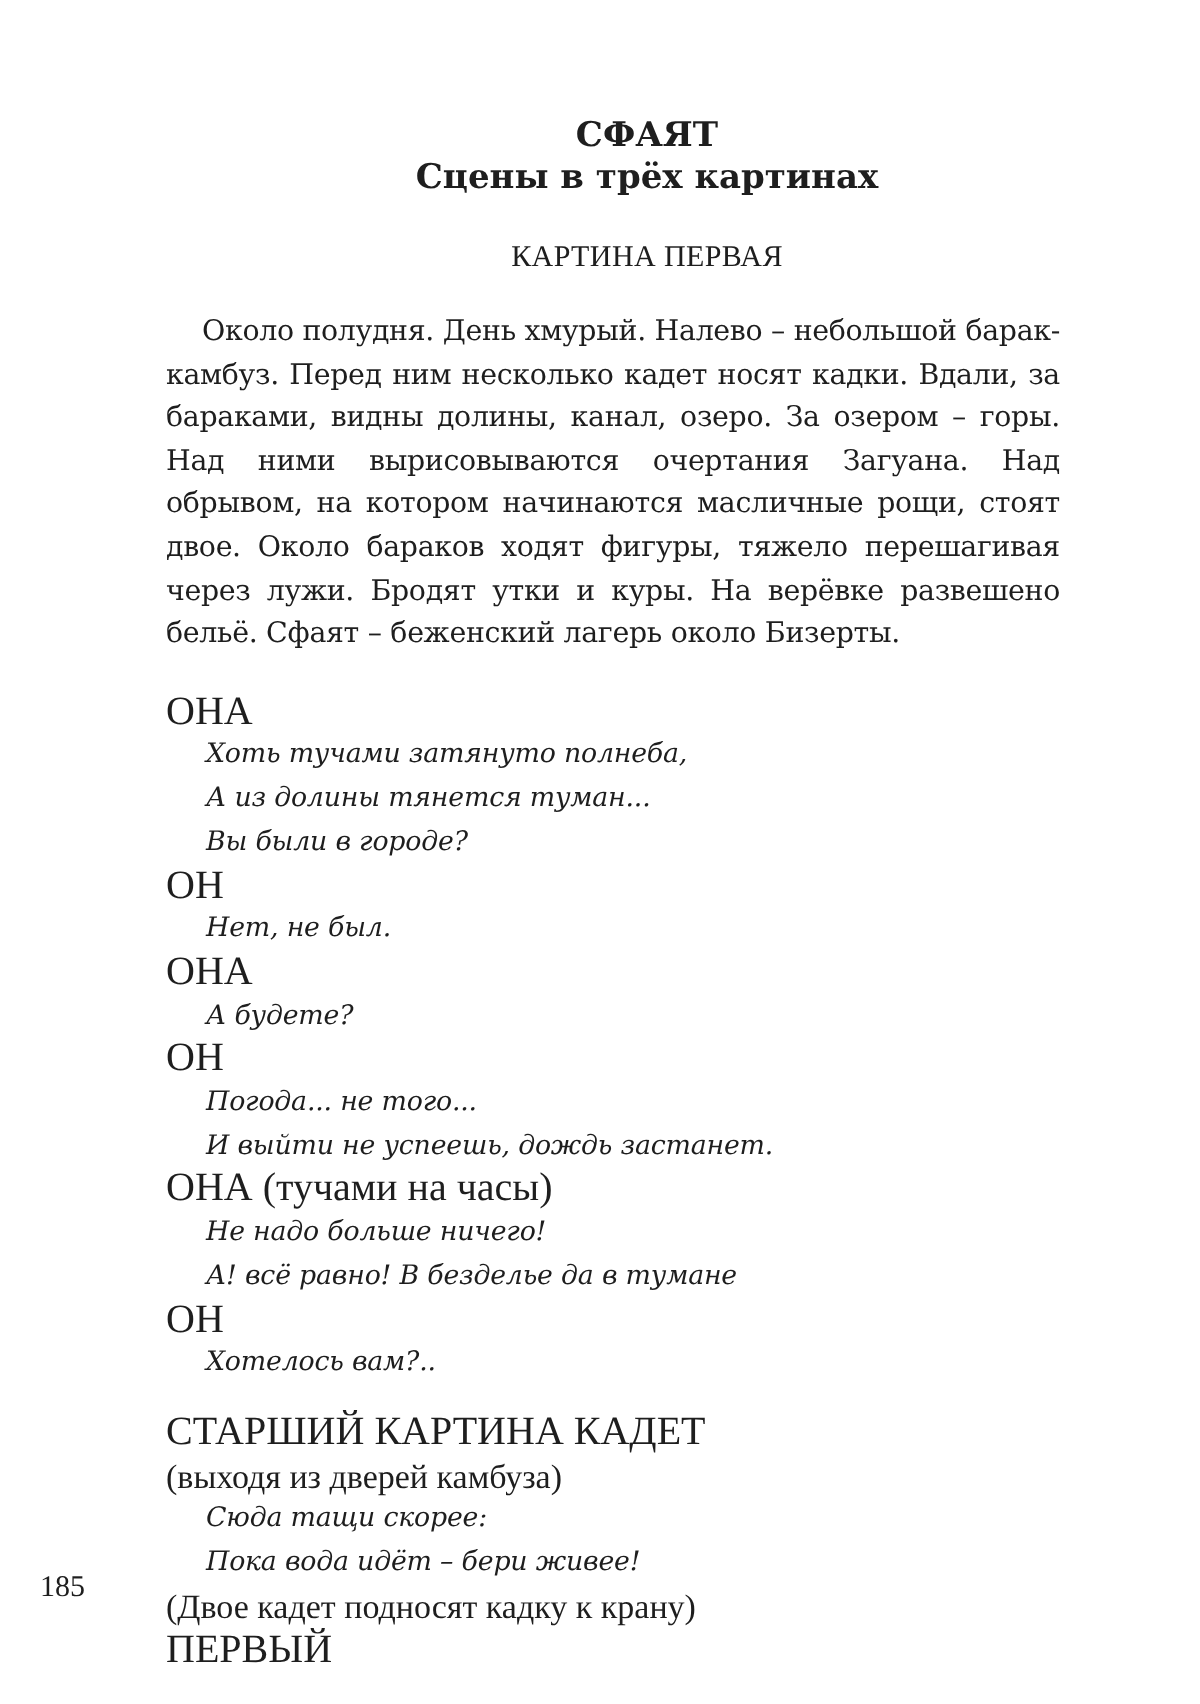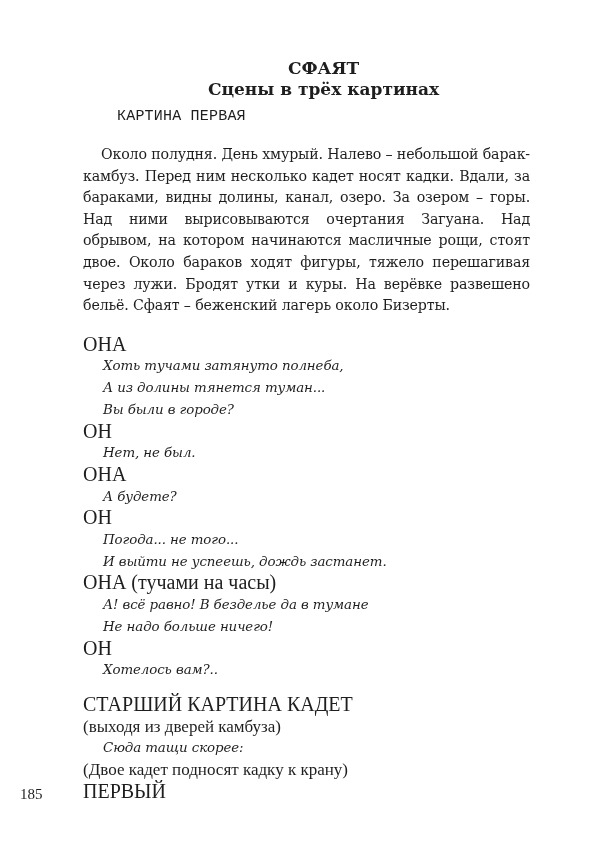--- a/index.html
+++ b/index.html
@@ -31,25 +31,25 @@
     }
     .subtitle {
       text-align: center;
       font-weight: bold;
       font-size: 17px;
       line-height: 21px;
       margin: 0;
       padding-left: 34px;
     }
     .scene-heading {
-      text-align: left;
-      font-family: Liberation Mono, monospace;
+      text-align: center;
+      font-family: Liberation Serif, serif;
       font-size: 15px;
       line-height: 18px;
-      margin: 8px 0 0 0;
+      margin: 20px 0 0 0;
       padding-left: 34px;
       letter-spacing: 0.2px;
     }
     .intro {
       margin: 18px 0 0 0;
       font-size: 14.2px;
       line-height: 21.6px;
       text-align: justify;
       text-indent: 18px;
       font-family: "DejaVu Serif", serif;
@@ -112,31 +112,32 @@
     <div class="line">А из долины тянется туман...</div>
     <div class="line">Вы были в городе?</div>
     <div class="speaker">ОН</div>
     <div class="line">Нет, не был.</div>
     <div class="speaker">ОНА</div>
     <div class="line">А будете?</div>
     <div class="speaker">ОН</div>
     <div class="line">Погода... не того...</div>
     <div class="line">И выйти не успеешь, дождь застанет.</div>
     <div class="speaker">ОНА (тучами на часы)</div>
+    <div class="line">Не надо больше ничего!</div>
     <div class="line">А! всё равно! В безделье да в тумане</div>
-    <div class="line">Не надо больше ничего!</div>
     <div class="speaker">ОН</div>
     <div class="line">Хотелось вам?..</div>
   </div>
 
   <div class="block-gap"></div>
 
   <div class="dialogue-2">
     <div class="speaker">СТАРШИЙ КАРТИНА КАДЕТ</div>
     <div class="stage">(выходя из дверей камбуза)</div>
     <div class="line">Сюда тащи скорее:</div>
+    <div class="line">Пока вода идёт – бери живее!</div>
     <div class="stage">(Двое кадет подносят кадку к крану)</div>
     <div class="speaker">ПЕРВЫЙ</div>
 
   </div>
 </div>
 
 <div class="page-number">185</div>
 
 </body></html>

